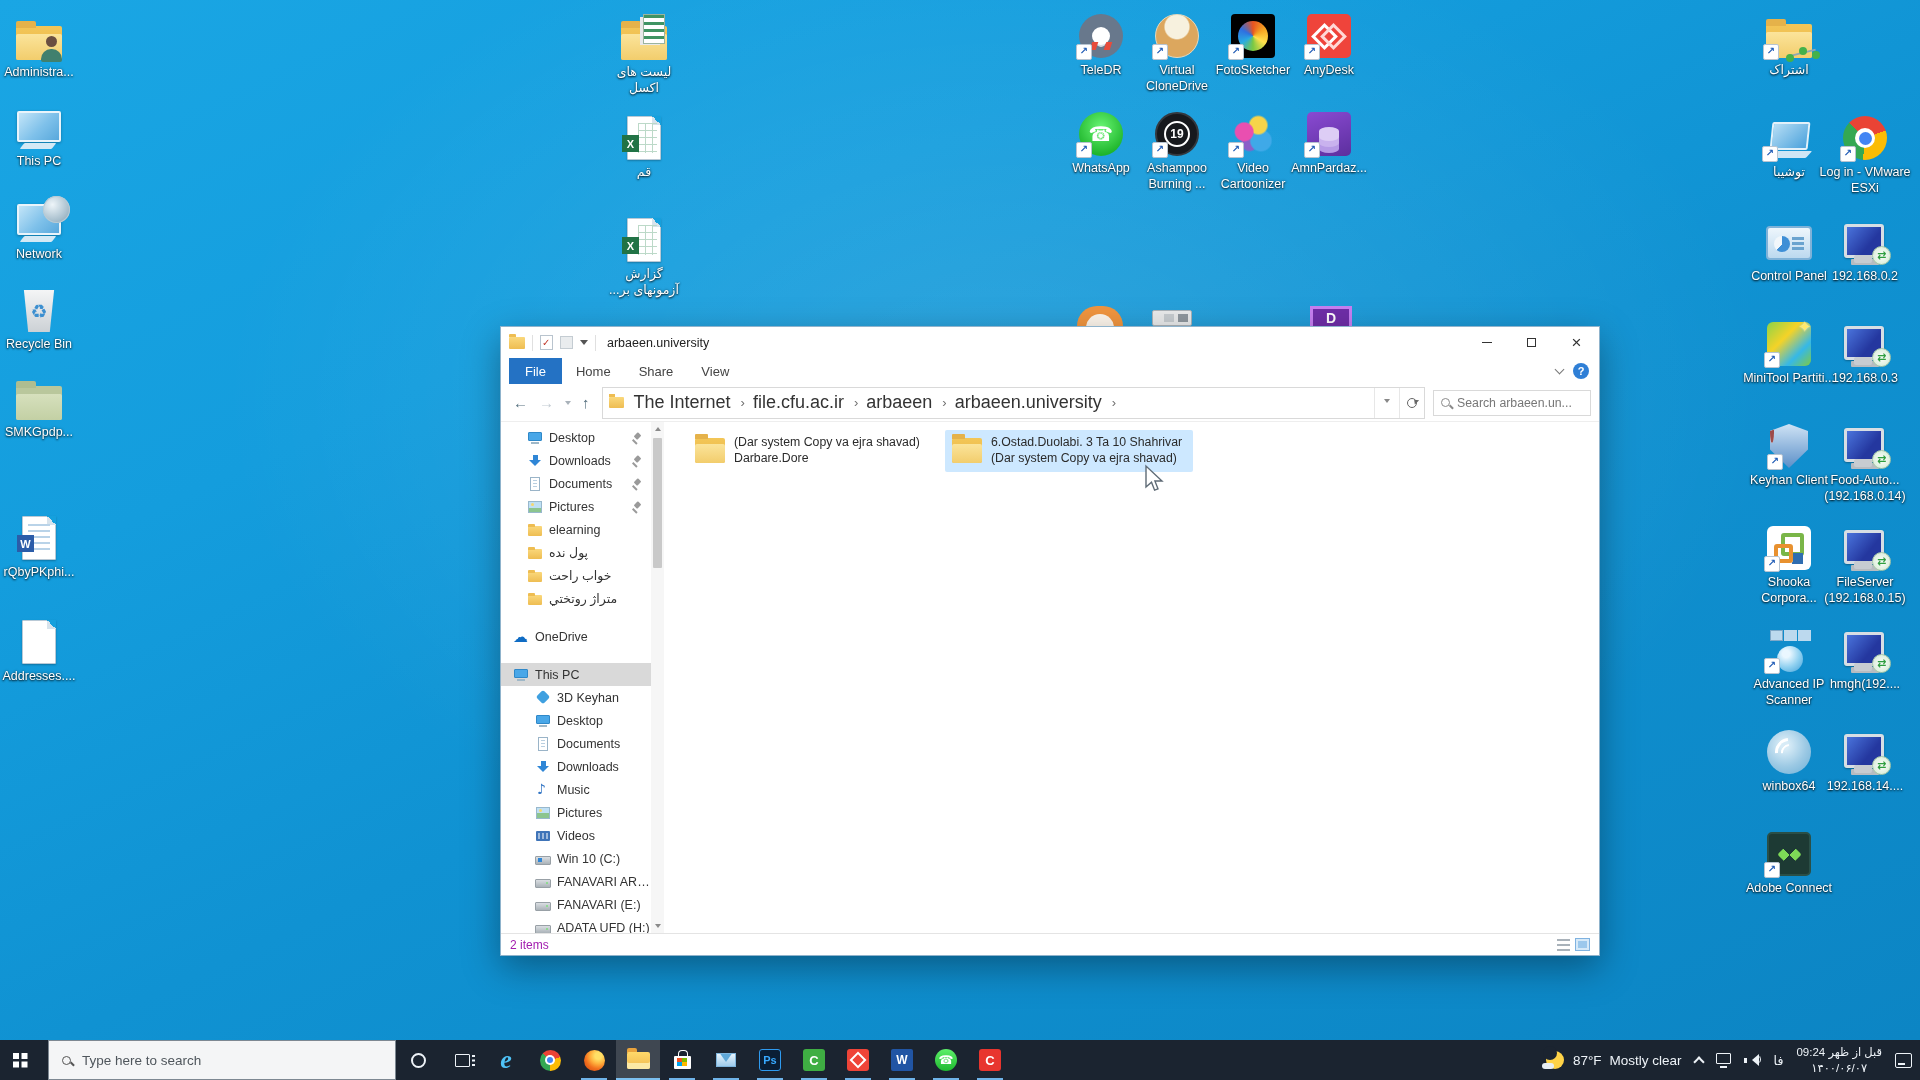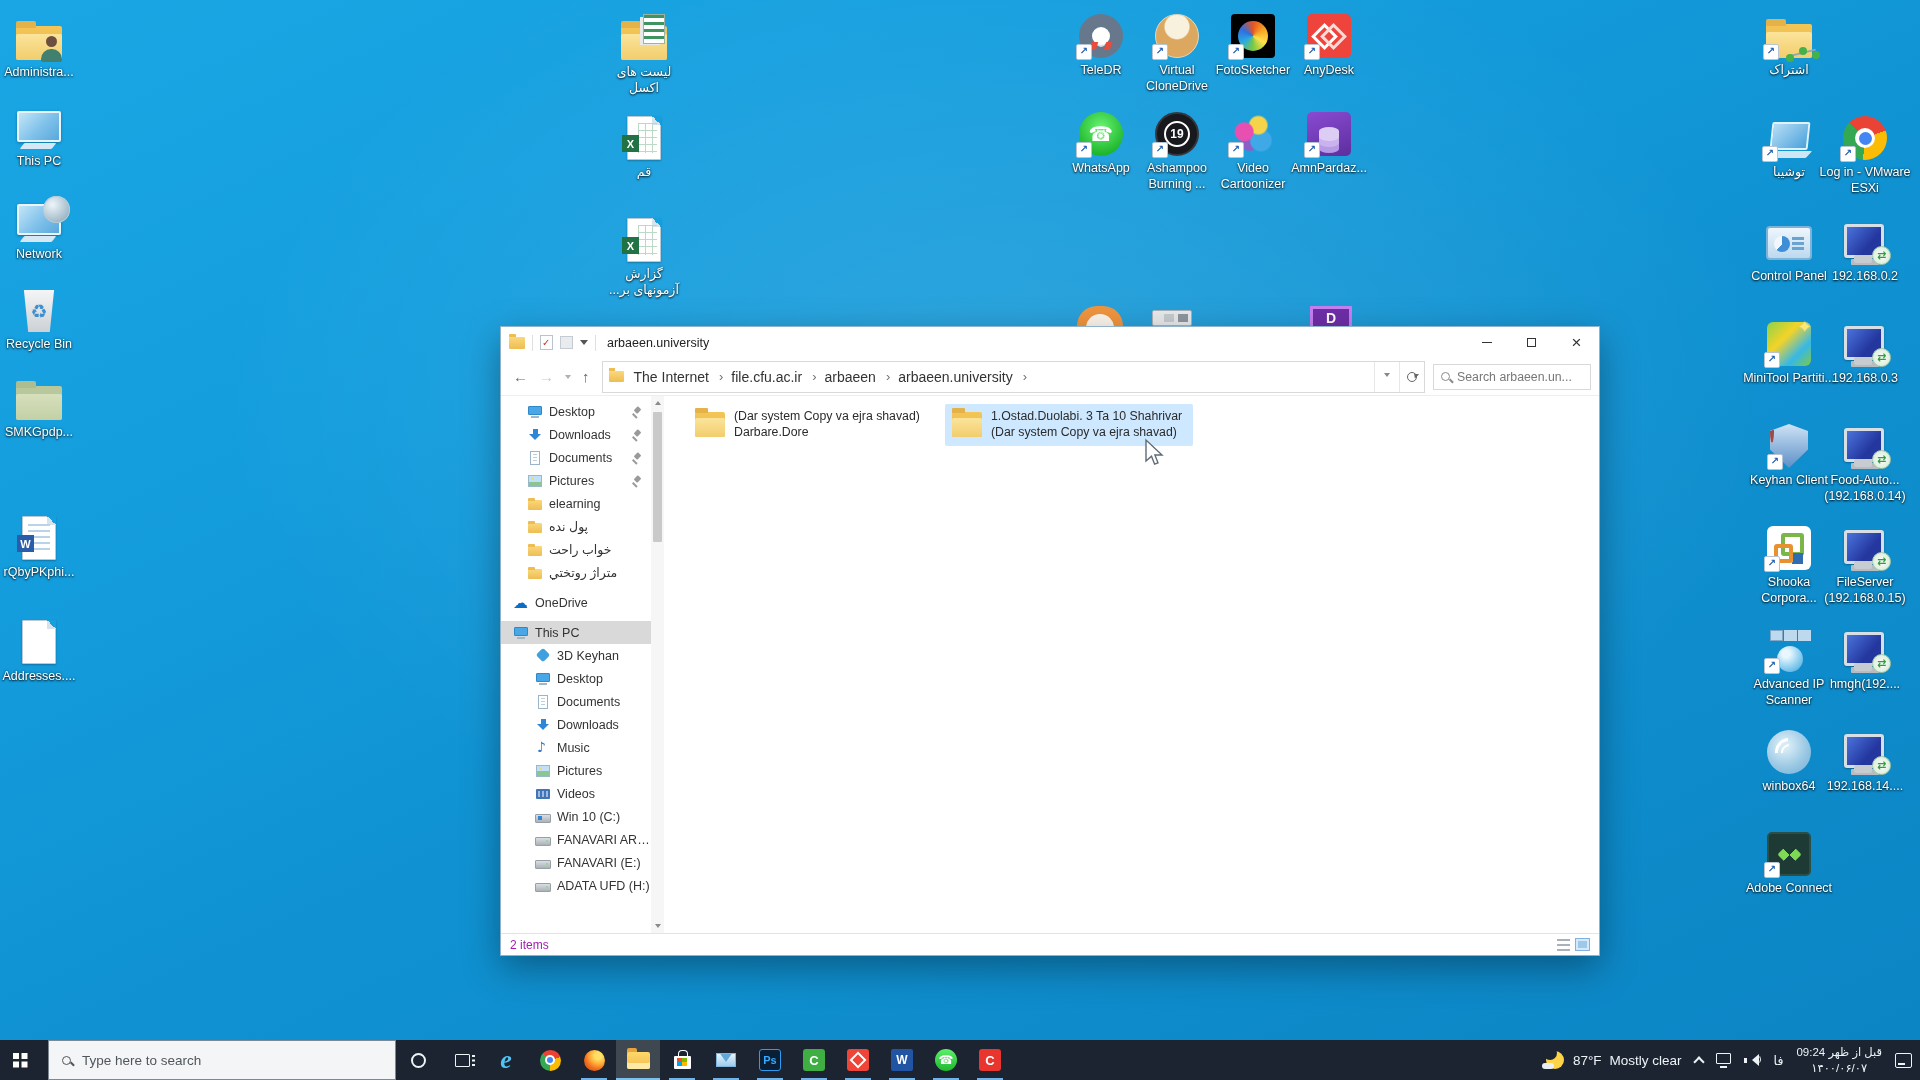--- a/index.html
+++ b/index.html
@@ -128,41 +128,41 @@
 .rib-help{width:16px;height:16px;border-radius:50%;background:#2f7fd6;color:#fff;font-size:11px;font-weight:bold;display:flex;align-items:center;justify-content:center}
 .rib-help::after{content:"?"}
 
 .addrrow{height:38px;display:flex;align-items:center;padding:0 8px;gap:8px;background:#fff;border-bottom:1px solid #eee;flex:none}
 .navbtns{display:flex;align-items:center;gap:11px;color:#5a6a78;font-size:15px;padding:0 4px}
 .nb{line-height:1}
 .nb-back::after{content:"←";color:#56707f}
 .nb-fwd::after{content:"→";color:#c3cbd2}
 .nb-drop{width:0;height:0;border:3.5px solid transparent;border-top:4.5px solid #a9b2ba;margin-top:4px}
 .nb-up::after{content:"↑";color:#56707f}
-.addrbox{flex:1;height:32px;border:1px solid #d9d9d9;display:flex;align-items:center;padding-left:6px;font-size:14px;color:#333}
+.addrbox{flex:1;height:32px;border:1px solid #d9d9d9;display:flex;align-items:center;padding-left:6px;font-size:18px;color:#333}
 .crumb-folder{width:15px;height:11px;background:linear-gradient(#fad87c,#eebd52);border-radius:1px;position:relative;margin-right:4px;flex:none}
 .crumb-folder::before{content:"";position:absolute;top:-3px;left:0;width:6px;height:3px;background:#eebd52}
 .crumb{padding:0 2px 0 6px;display:flex;align-items:center;white-space:nowrap;cursor:default}
 .crumb::after{content:"›";color:#707070;margin-left:10px;font-size:13px}
 .addr-tail{margin-left:auto;display:flex;height:100%}
 .addr-caret,.addr-refresh{width:25px;border-left:1px solid #e7e7e7;display:flex;align-items:center;justify-content:center}
 .addr-caret::after{content:"";width:0;height:0;border:3.5px solid transparent;border-top:4.5px solid #888}
 .refresh-g{width:10px;height:10px;border:1.5px solid #666;border-radius:50%;position:relative}
 .refresh-g::after{content:"";position:absolute;right:-2px;top:-2px;border:3px solid transparent;border-right:4px solid #666;transform:rotate(45deg)}
 .searchbox{width:158px;height:26px;border:1px solid #d9d9d9;display:flex;align-items:center;gap:7px;padding:0 7px;color:#777;font-size:12.3px;white-space:nowrap;overflow:hidden}
 .mag{width:9px;height:9px;border:1.6px solid #8a8a8a;border-radius:50%;position:relative;flex:none}
 .mag::after{content:"";position:absolute;width:5px;height:1.6px;background:#8a8a8a;transform:rotate(45deg);right:-4.5px;bottom:-1.5px}
 
 .ebody{flex:1;display:flex;min-height:0}
 .navpane{width:150px;flex:none;padding-top:4px;overflow:hidden}
 .nrow{display:flex;align-items:center;height:23px;padding-left:26px;font-size:12.5px;color:#333;cursor:default;white-space:nowrap}
 .nrow.root{padding-left:12px}
 .nrow.child{padding-left:34px}
 .nrow.sel{background:#d9d9d9}
-.gap{margin-top:7px}
+.gap{margin-top:15px}
 .nt{overflow:hidden;text-overflow:ellipsis}
 .pin{margin-left:auto;margin-right:10px;position:relative;width:10px;height:10px;flex:none}
 .pin::before{content:"";position:absolute;top:0;left:4px;width:5px;height:6px;background:#9a9a9a;border-radius:1px;transform:rotate(45deg)}
 .pin::after{content:"";position:absolute;bottom:0;left:1px;width:6px;height:1.5px;background:#9a9a9a;transform:rotate(45deg)}
 .ni{width:16px;height:16px;margin-right:6px;position:relative;flex:none}
 .ni::before,.ni::after{position:absolute;content:""}
 .ni-desk::before{inset:2px 1px 5px 1px;background:#49a7e8;border:1px solid #2f88c8;border-radius:1px}
 .ni-desk::after{bottom:2px;left:4px;width:8px;height:2px;background:#9fb8c8}
 .ni-dl::before{top:2px;left:5.5px;width:5px;height:6px;background:#2f86d6}
 .ni-dl::after{top:7px;left:2px;border:6px solid transparent;border-top:6px solid #2f86d6}
@@ -536,20 +536,30 @@
         </span>
       <span class="wbtn">
           <span class="glyph-max"></span>
         </span>
       <span class="wbtn">
           <span class="glyph-close"></span>
         </span>
     </div>
   </div>
 
+  <div class="ribbon">
+    <span class="rtab file">File</span>
+    <span class="rtab">Home</span>
+    <span class="rtab">Share</span>
+    <span class="rtab">View</span>
+    <div class="ribbon-right">
+      <span class="rib-caret"></span>
+      <span class="rib-help"></span>
+    </div>
+  </div>
 
   <div class="addrrow">
     <div class="navbtns">
       <span class="nb nb-back"></span>
       <span class="nb nb-fwd"></span>
       <span class="nb-drop"></span>
       <span class="nb nb-up"></span>
     </div>
     <div class="addrbox">
       <span class="crumb-folder"></span>
@@ -670,21 +680,21 @@
       <div class="tile" style="left:24px;top:8px">
         <span class="tfolder"></span>
         <div class="tname">
           <div>(Dar system Copy va ejra shavad)</div>
           <div>Darbare.Dore</div>
         </div>
       </div>
       <div class="tile sel" style="left:281px;top:8px">
         <span class="tfolder"></span>
         <div class="tname">
-          <div>1.Ostad.Duolabi. 3 Ta 10 Shahrivar</div>
+          <div>6.Ostad.Duolabi. 3 Ta 10 Shahrivar</div>
           <div>(Dar system Copy va ejra shavad)</div>
         </div>
       </div>
       <svg class="cursor" style="left:478px;top:42px" width="22" height="30" viewBox="0 0 22 30">
         <path d="M4 2 L4 23 L9.5 18.2 L12.6 26.2 L16 24.8 L12.9 17 L20 17 Z" fill="#fff" stroke="#5f6b76" stroke-width="1.4"></path>
       </svg>
     </div>
   </div>
 
   <div class="statusbar">

